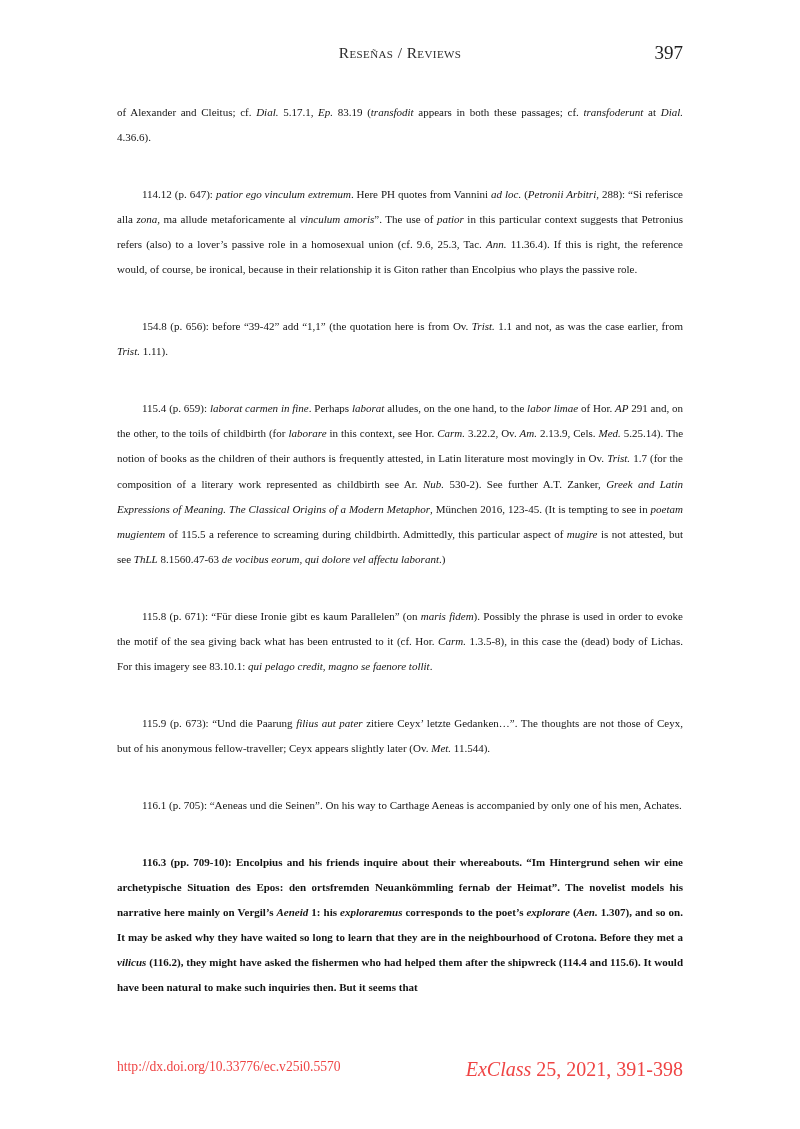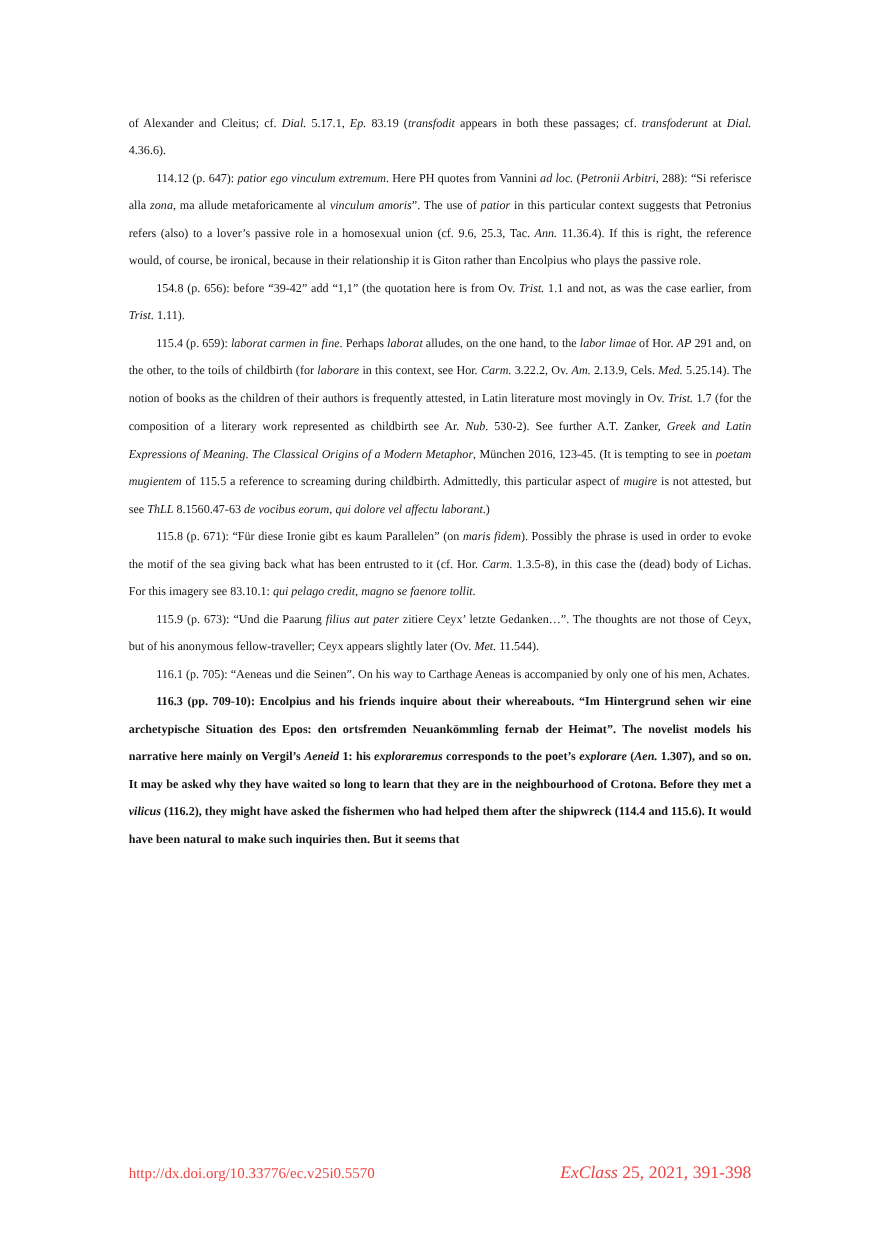--- a/index.html
+++ b/index.html
@@ -62,20 +62,21 @@
     text-justify: inter-word;
     color: #141414;
     hyphens: none;
   }
   .textblock p {
     margin: 0;
     text-indent: 0;
   }
   .textblock p.indent {
     text-indent: 25px;
+    margin-top: 32px;
   }
   .textblock p:last-child {
     text-align: justify;
     font-weight: bold;
   }
   i, em { font-style: italic; }
 
   
   .footer {
     position: absolute;
@@ -89,30 +90,34 @@
   .footer-doi {
     position: absolute;
     left: 0;
     top: 0;
     white-space: nowrap;
   }
   .footer-cite {
     position: absolute;
     right: 0;
     top: -1px;
-    font-size: 16px;
+    font-size: 20px;
     white-space: nowrap;
   }
   .footer-cite .jn { font-style: italic; }
 </style>
 </head>
 <body>
 
 <div class="page">
 
+  <div class="running-head">
+    <div class="rh-title">Reseñas / Reviews</div>
+    <div class="rh-folio">397</div>
+  </div>
 
   <div class="textblock" id="body-text-block">
       <p class=""><span>of Alexander and Cleitus; cf. </span><i>Dial.</i><span> 5.17.1, </span><i>Ep.</i><span> 83.19 (</span><i>transfodit</i><span> appears in both these passages; cf. </span><i>transfoderunt</i><span> at </span><i>Dial.</i><span> 4.36.6).</span></p>
       <p class="indent"><span>114.12 (p. 647): </span><i>patior ego vinculum extremum</i><span>. Here PH quotes from Vannini </span><i>ad loc.</i><span> (</span><i>Petronii Arbitri</i><span>, 288): “Si referisce alla </span><i>zona</i><span>, ma allude metaforicamente al </span><i>vinculum amoris</i><span>”. The use of </span><i>patior</i><span> in this particular context suggests that Petronius refers (also) to a lover’s passive role in a homosexual union (cf. 9.6, 25.3, Tac. </span><i>Ann.</i><span> 11.36.4). If this is right, the reference would, of course, be ironical, because in their relationship it is Giton rather than Encolpius who plays the passive role.</span></p>
       <p class="indent"><span>154.8 (p. 656): before “39-42” add “1,1” (the quotation here is from Ov. </span><i>Trist.</i><span> 1.1 and not, as was the case earlier, from </span><i>Trist.</i><span> 1.11).</span></p>
       <p class="indent"><span>115.4 (p. 659): </span><i>laborat carmen in fine</i><span>. Perhaps </span><i>laborat</i><span> alludes, on the one hand, to the </span><i>labor limae</i><span> of Hor. </span><i>AP</i><span> 291 and, on the other, to the toils of childbirth (for </span><i>laborare</i><span> in this context, see Hor. </span><i>Carm.</i><span> 3.22.2, Ov. </span><i>Am.</i><span> 2.13.9, Cels. </span><i>Med.</i><span> 5.25.14). The notion of books as the children of their authors is frequently attested, in Latin literature most movingly in Ov. </span><i>Trist.</i><span> 1.7 (for the composition of a literary work represented as childbirth see Ar. </span><i>Nub.</i><span> 530-2). See further A.T. Zanker, </span><i>Greek and Latin Expressions of Meaning. The Classical Origins of a Modern Metaphor</i><span>, München 2016, 123-45. (It is tempting to see in </span><i>poetam mugientem</i><span> of 115.5 a reference to screaming during childbirth. Admittedly, this particular aspect of </span><i>mugire</i><span> is not attested, but see </span><i>ThLL</i><span> 8.1560.47-63 </span><i>de vocibus eorum, qui dolore vel affectu laborant</i><span>.)</span></p>
       <p class="indent"><span>115.8 (p. 671): “Für diese Ironie gibt es kaum Parallelen” (on </span><i>maris fidem</i><span>). Possibly the phrase is used in order to evoke the motif of the sea giving back what has been entrusted to it (cf. Hor. </span><i>Carm.</i><span> 1.3.5-8), in this case the (dead) body of Lichas. For this imagery see 83.10.1: </span><i>qui pelago credit, magno se faenore tollit</i><span>.</span></p>
       <p class="indent"><span>115.9 (p. 673): “Und die Paarung </span><i>filius aut pater</i><span> zitiere Ceyx’ letzte Gedanken…”. The thoughts are not those of Ceyx, but of his anonymous fellow-traveller; Ceyx appears slightly later (Ov. </span><i>Met.</i><span> 11.544).</span></p>
       <p class="indent"><span>116.1 (p. 705): “Aeneas und die Seinen”. On his way to Carthage Aeneas is accompanied by only one of his men, Achates.</span></p>
       <p class="indent"><span>116.3 (pp. 709-10): Encolpius and his friends inquire about their whereabouts. “Im Hintergrund sehen wir eine archetypische Situation des Epos: den ortsfremden Neuankömmling fernab der Heimat”. The novelist models his narrative here mainly on Vergil’s </span><i>Aeneid</i><span> 1: his </span><i>exploraremus</i><span> corresponds to the poet’s </span><i>explorare</i><span> (</span><i>Aen.</i><span> 1.307), and so on. It may be asked why they have waited so long to learn that they are in the neighbourhood of Crotona. Before they met a </span><i>vilicus</i><span> (116.2), they might have asked the fishermen who had helped them after the  shipwreck (114.4 and 115.6). It would have been natural to make such inquiries then. But it seems that</span></p>

